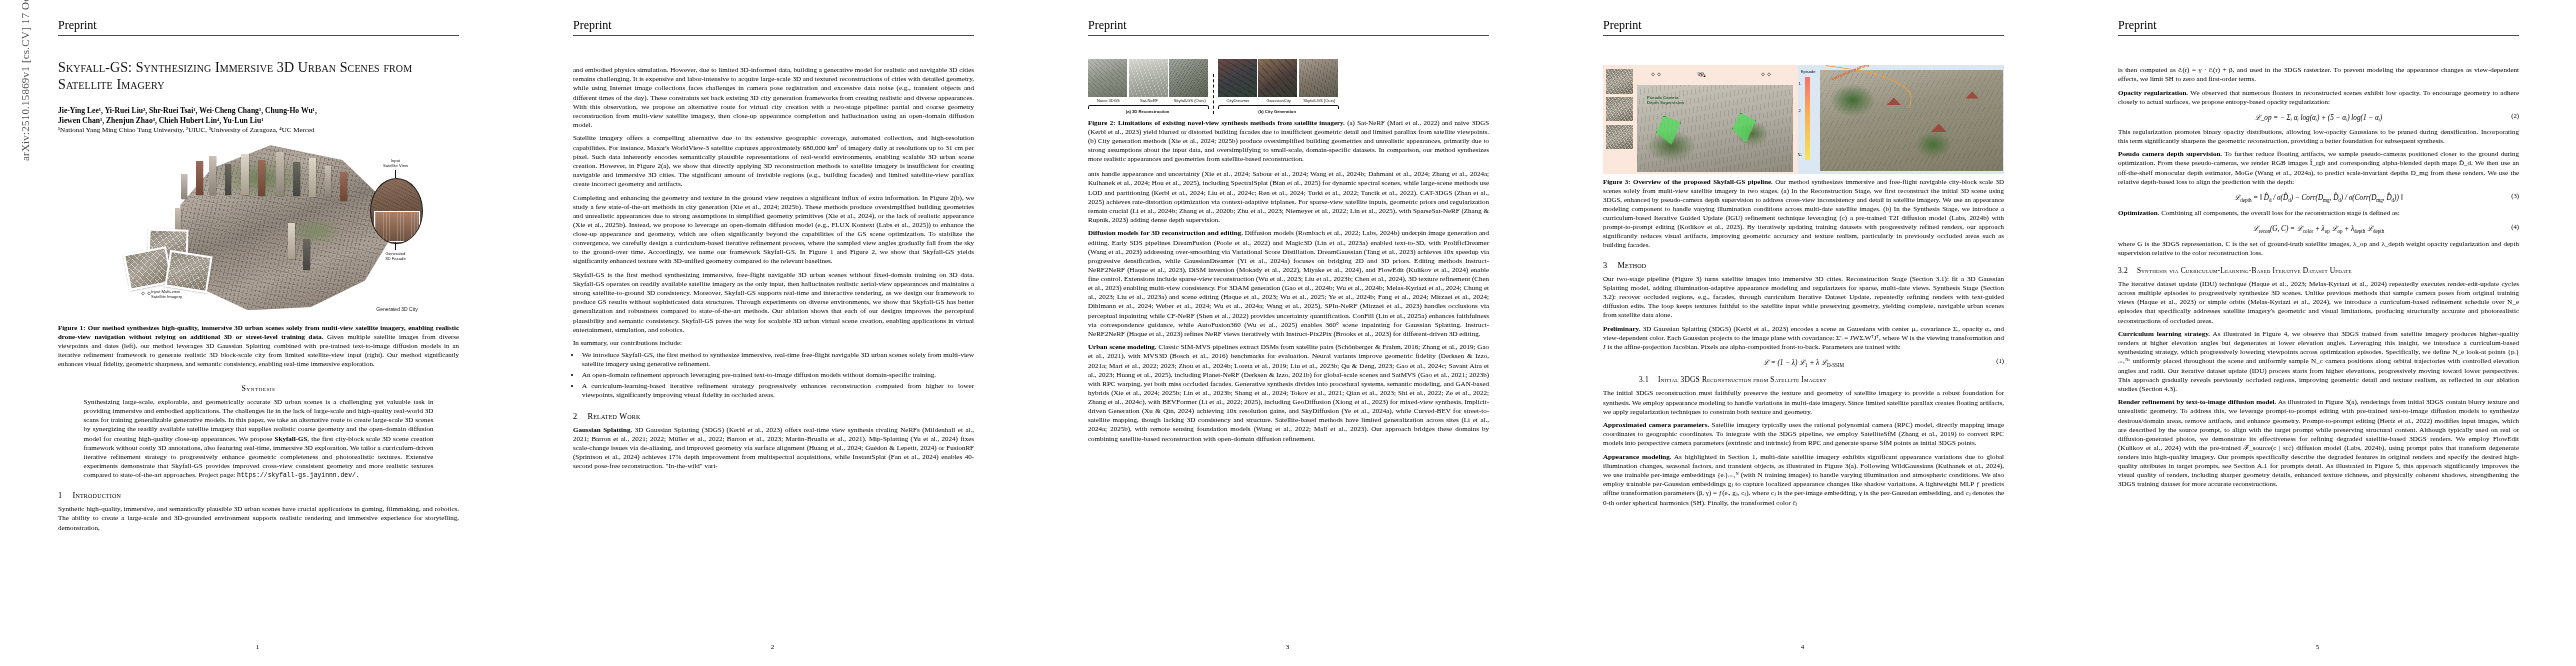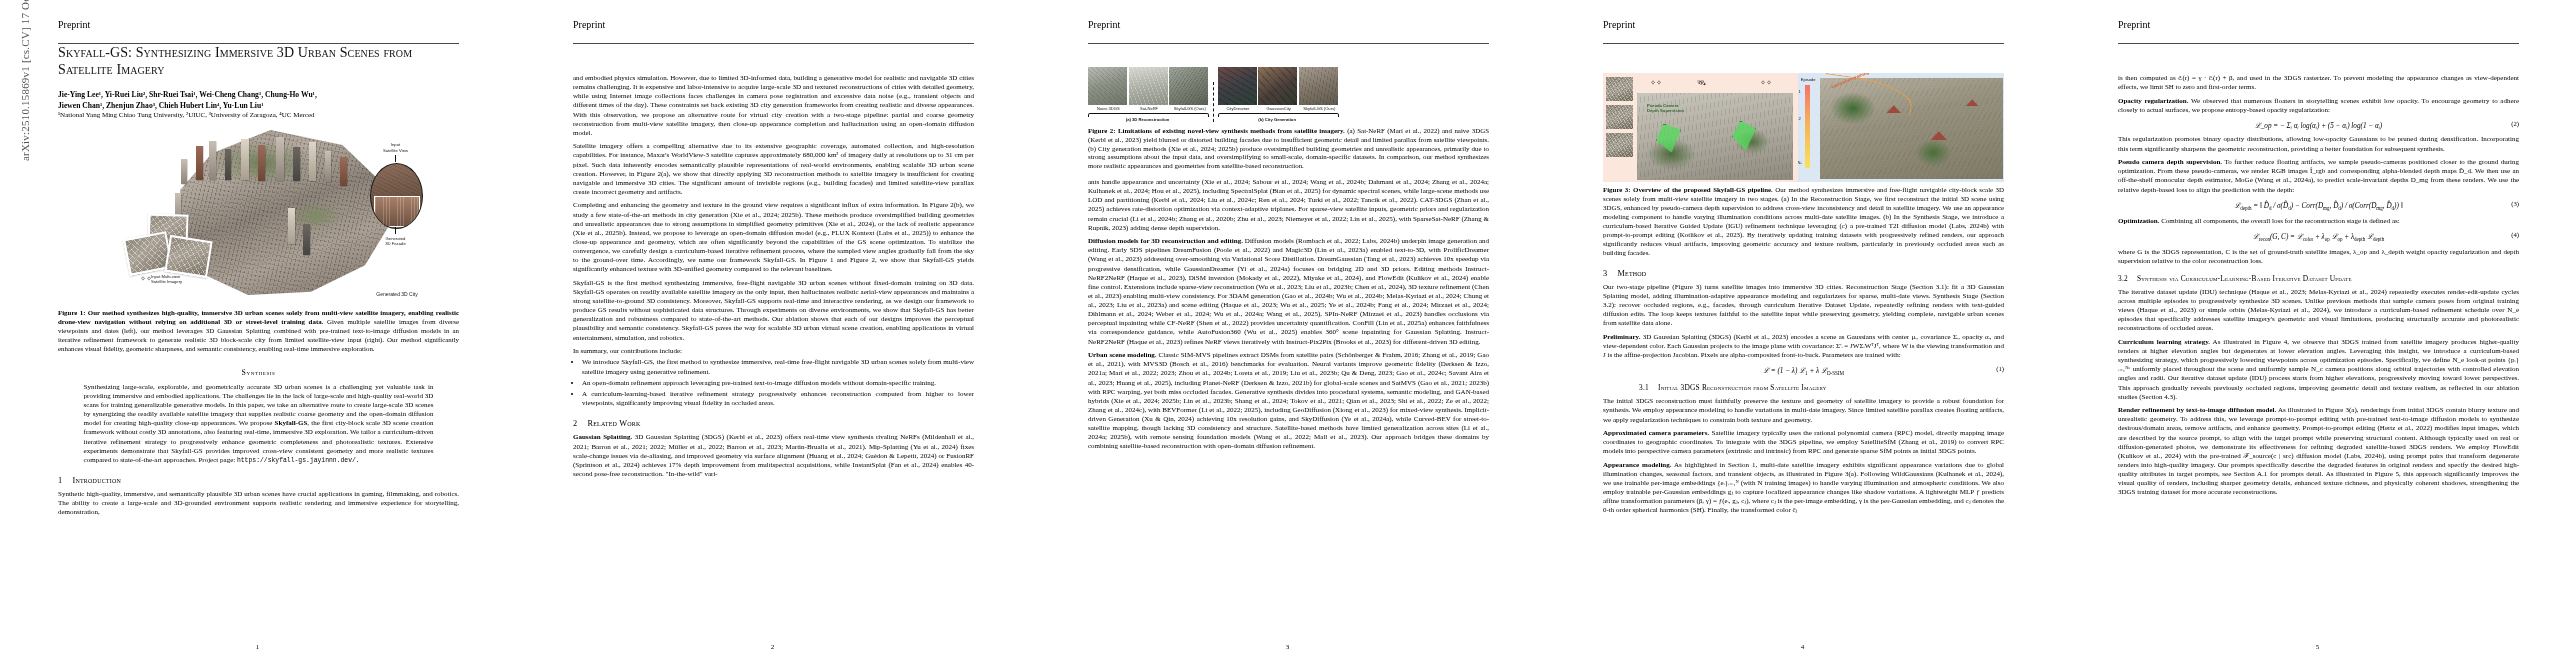--- a/index.html
+++ b/index.html
@@ -50,29 +50,30 @@
   }
 
   
   .page-inner {
     position: absolute;
     left: 58px;
     top: 19px;
     width: 401px;
   }
   .hdr {
-    font-size: 10px;
+    font-size: 12px;
     line-height: 1.1;
-    padding-bottom: 13px;
+    padding-bottom: 3px;
     border-bottom: 0.6px solid #4a4a4a;
     color: #000;
   }
 
   
   .title {
+    margin-top: 23px;
     font-size: 14px;
     line-height: 1.22;
     font-variant: small-caps;
     letter-spacing: 0.1px;
     color: #111;
   }
   .authors {
     margin-top: 12.2px;
     font-size: 7.6px;
     line-height: 1.36;
@@ -590,21 +591,21 @@
     <div class="pagenum">4</div>
   </div>
 
   <div class="page">
     <div class="page-inner">
       <div class="hdr">Preprint</div>
       <div style="height:30px"></div>
 
       <p class="body">is then computed as c̃ᵢ(r) = γ · ĉᵢ(r) + β, and used in the 3DGS rasterizer. To prevent modeling the appearance changes as view-dependent effects, we limit SH to zero and first-order terms.</p>
       <p class="body">
-        <b>Opacity regularization.</b><span> We observed that numerous floaters in storytelling scenes exhibit low opacity. To encourage geometry to adhere closely to actual surfaces, we propose entropy-based opacity regularization:</span>
+        <b>Opacity regularization.</b><span> We observed that numerous floaters in reconstructed scenes exhibit low opacity. To encourage geometry to adhere closely to actual surfaces, we propose entropy-based opacity regularization:</span>
       </p>
       <div class="eq">
         <span>ℒ_op = − Σᵢ αᵢ log(αᵢ) + (5 − αᵢ) log(1 − αᵢ)</span>
         <span class="num">(2)</span>
       </div>
       <p class="body">This regularization promotes binary opacity distributions, allowing low-opacity Gaussians to be pruned during densification. Incorporating this term significantly sharpens the geometric reconstruction, providing a better foundation for subsequent synthesis.</p>
       <p class="body">
         <b>Pseudo camera depth supervision.</b><span> To further reduce floating artifacts, we sample pseudo-cameras positioned closer to the ground during optimization. From these pseudo-cameras, we render RGB images Î_rgb and corresponding alpha-blended depth maps D̂_d. We then use an off-the-shelf monocular depth estimator, MoGe (Wang et al., 2024a), to predict scale-invariant depths D_mg from these renders. We use the relative depth-based loss to align the prediction with the depth:</span>
       </p>
       <div class="eq">

